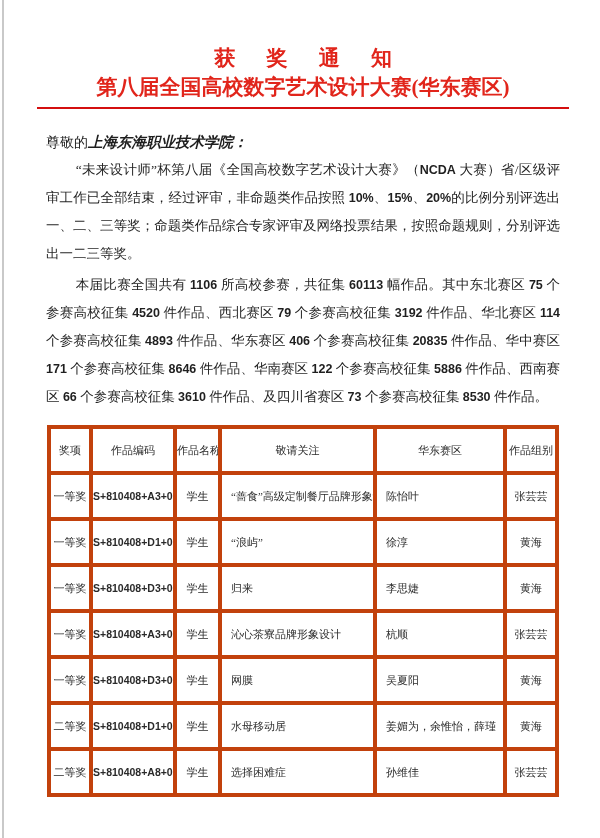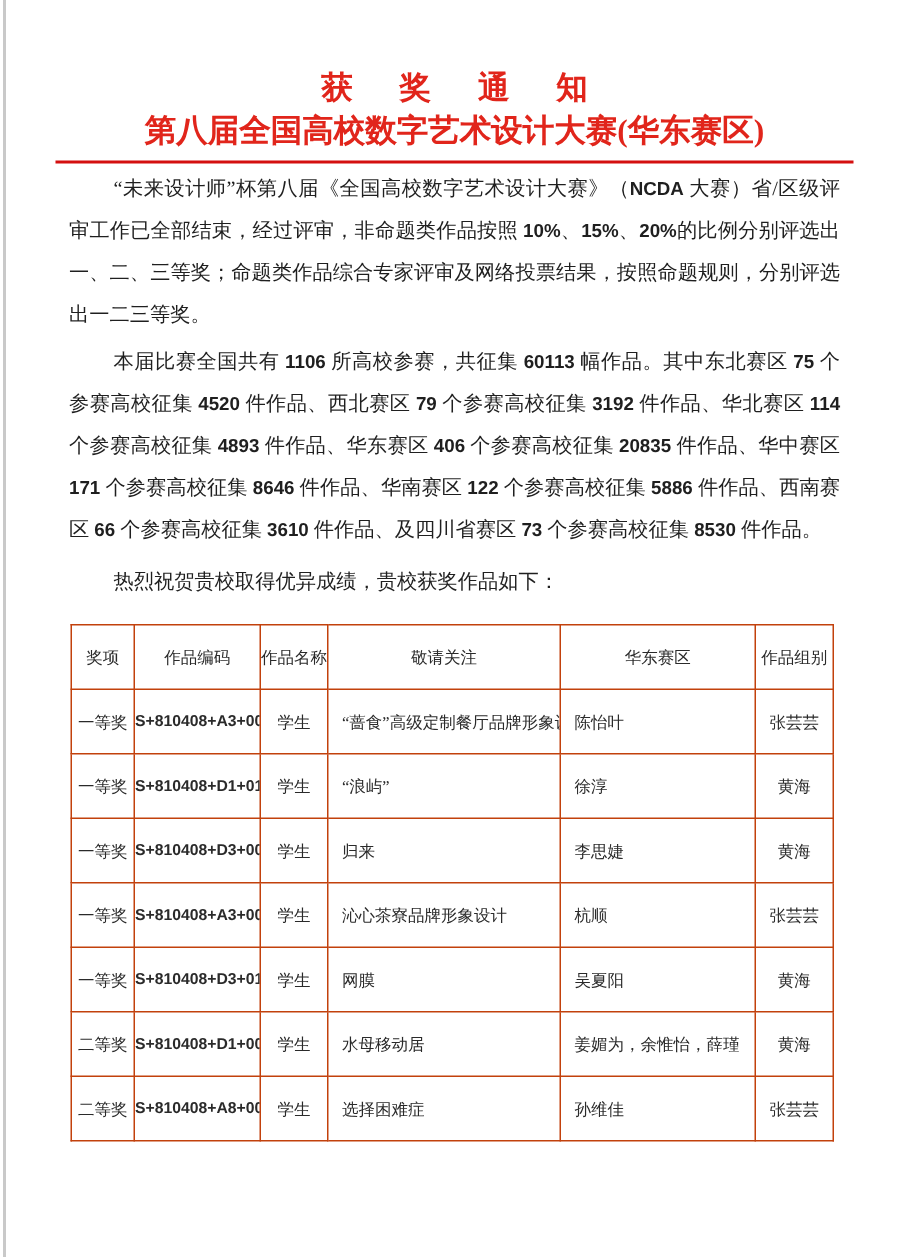--- a/index.html
+++ b/index.html
@@ -21,21 +21,21 @@
   p.body-par{
     font-size:13.5px;line-height:28px;text-align:justify;
     text-indent:2.2em;margin:7px 0 0 0;
   }
   p.par-gap{margin-top:3px;}
   .body-par b{font-family:"Liberation Sans","DejaVu Sans",sans-serif;font-size:12.5px;}
   table.awards{
     border-collapse:collapse;table-layout:fixed;width:508px;margin:14px 0 0 1px;
   }
   .awards th,.awards td{
-    border:1px solid #c2410c;height:42px;font-weight:normal;
+    border:4px solid #c2410c;height:42px;font-weight:normal;
     font-size:11px;padding:0;vertical-align:middle;color:#2a2a2a;
     overflow:hidden;white-space:nowrap;
   }
   .awards .c{text-align:center;}
   .awards .l{text-align:left;padding-left:9px;}
   .awards .code{
     font-family:"Liberation Sans","DejaVu Sans",sans-serif;
     font-weight:bold;font-size:10.5px;
   }
 </style>
@@ -43,24 +43,24 @@
 <body>
 
 <div class="page-edge"></div>
 
 <div class="content">
 
   <div class="title title-line2">获 奖 通 知</div>
   <div class="title">第八届全国高校数字艺术设计大赛(华东赛区)</div>
   <hr class="red-rule">
 
+  <div class="greeting"><span>尊敬的</span><span class="recipient">上海东海职业技术学院</span><span class="recipient">：</span></div>
 
   <p class="body-par autobold par-gap">“未来设计师”杯第八届《全国高校数字艺术设计大赛》（<b>NCDA</b> 大赛）省/区级评审工作已全部结束，经过评审，非命题类作品按照 <b>10%</b>、<b>15%</b>、<b>20%</b>的比例分别评选出一、二、三等奖；命题类作品综合专家评审及网络投票结果，按照命题规则，分别评选出一二三等奖。</p>
   <p class="body-par autobold par-gap">本届比赛全国共有 <b>1106</b> 所高校参赛，共征集 <b>60113</b> 幅作品。其中东北赛区 <b>75</b> 个参赛高校征集 <b>4520</b> 件作品、西北赛区 <b>79</b> 个参赛高校征集 <b>3192</b> 件作品、华北赛区 <b>114</b> 个参赛高校征集 <b>4893</b> 件作品、华东赛区 <b>406</b> 个参赛高校征集 <b>20835</b> 件作品、华中赛区 <b>171</b> 个参赛高校征集 <b>8646</b> 件作品、华南赛区 <b>122</b> 个参赛高校征集 <b>5886</b> 件作品、西南赛区 <b>66</b> 个参赛高校征集 <b>3610</b> 件作品、及四川省赛区 <b>73</b> 个参赛高校征集 <b>8530</b> 件作品。</p>
-  <p class="body-par autobold">热烈祝贺贵校取得优异成绩，贵校获奖作品如下：</p>
 
   <table class="awards">
     <colgroup>
       <col style="width:42px">
         <col style="width:84px">
         <col style="width:45px">
       <col style="width:155px">
         <col style="width:130px">
         <col style="width:52px">
     </colgroup>

